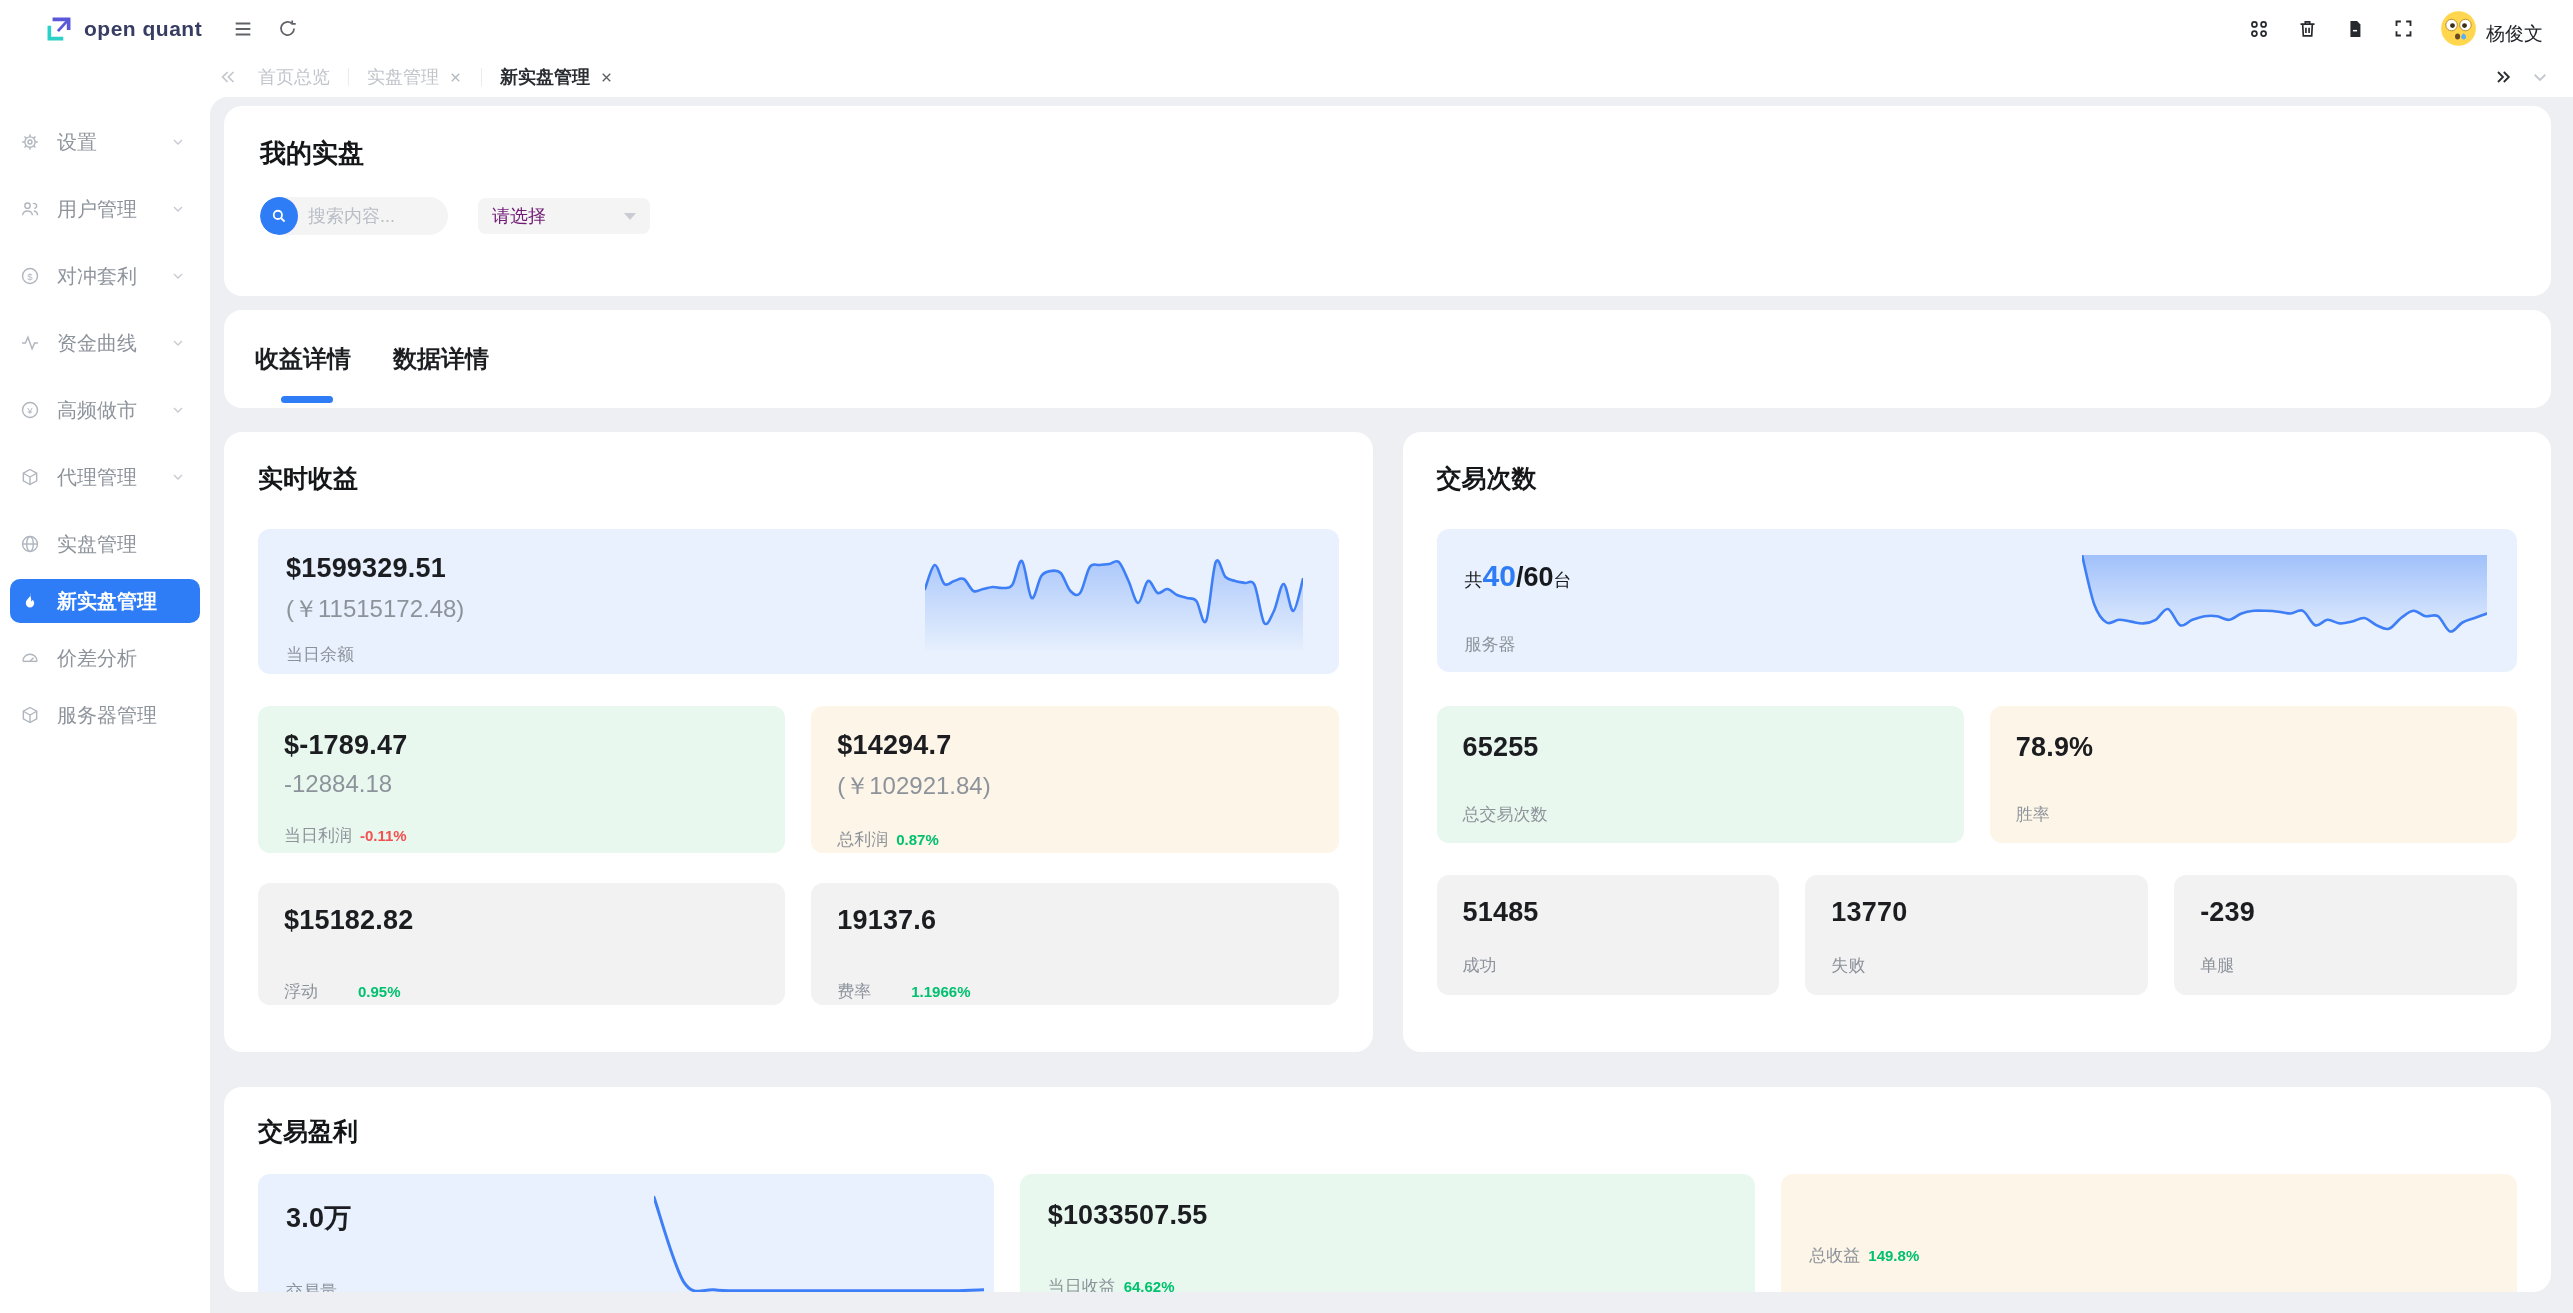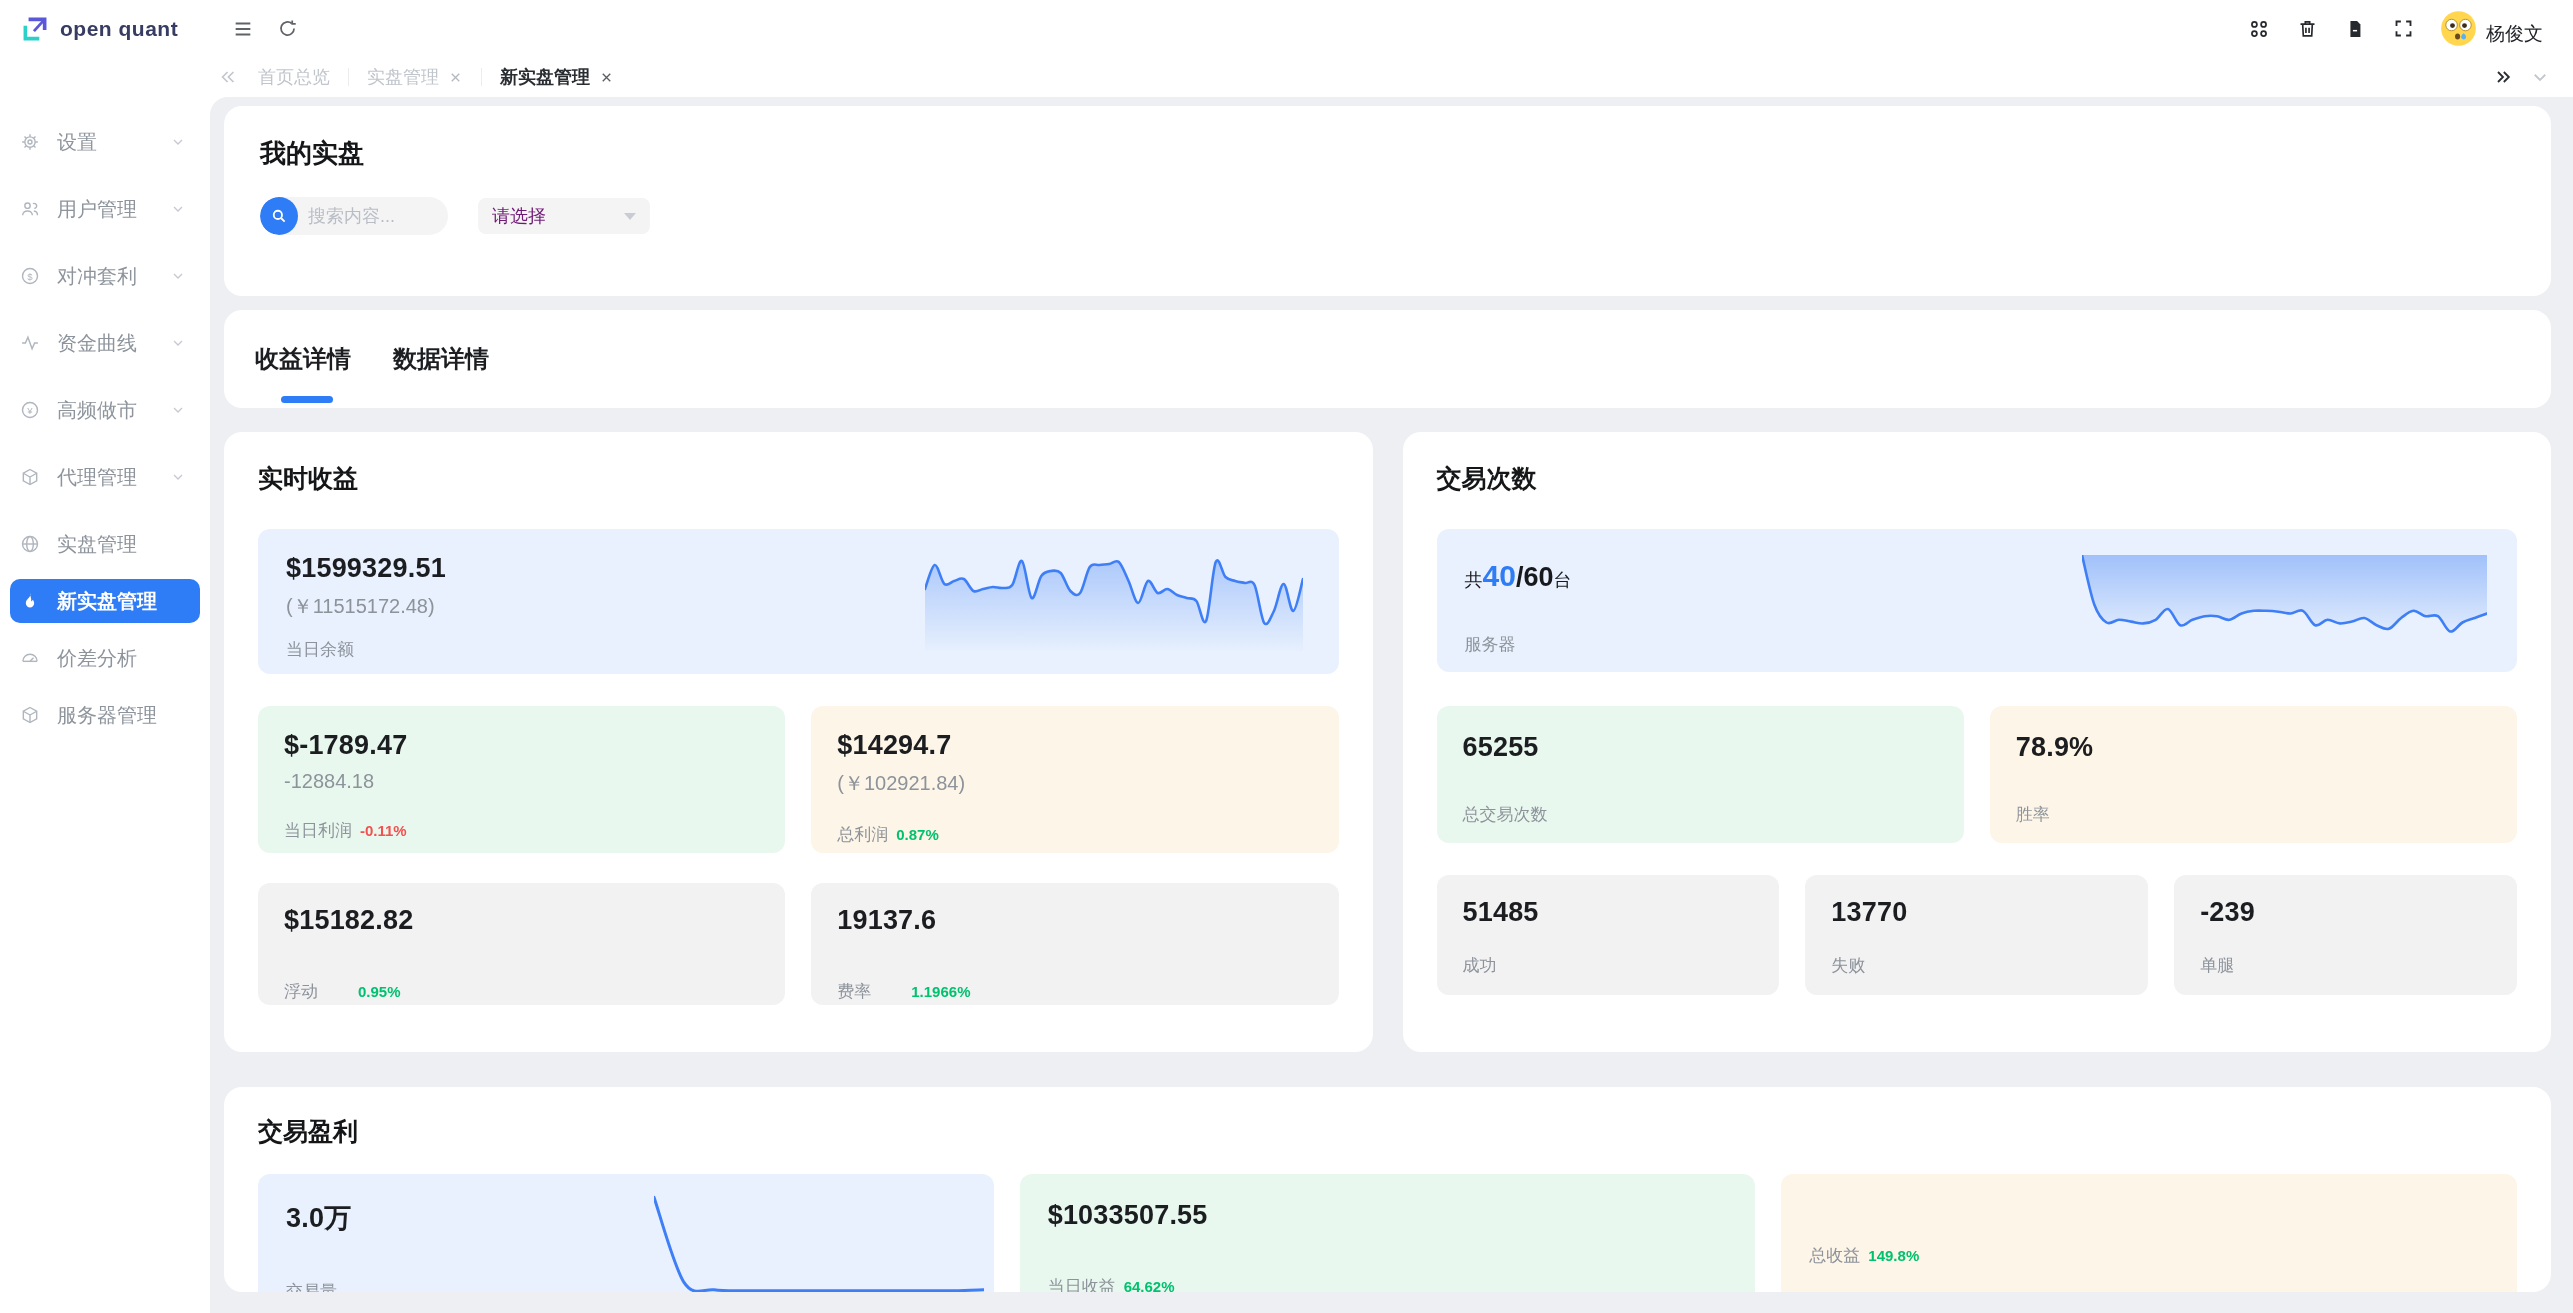--- a/index.html
+++ b/index.html
@@ -7,21 +7,21 @@
     --bg:#edeff2; --panel-blue:#e8f1fd; --panel-green:#e9f8ef; --panel-yellow:#fdf5e7;
     --panel-gray:#f2f2f3; --green:#00c16e; --red:#f35050; --line:#3e7ef7;
   }
   *{margin:0;padding:0;box-sizing:border-box;}
   html,body{width:2573px;height:1313px;overflow:hidden;}
   body{font-family:"Liberation Sans","DejaVu Sans",sans-serif;background:#fff;color:var(--text);}
   .app{width:2573px;height:1313px;display:flex;flex-direction:column;}
 
   
   .header{height:57px;display:flex;align-items:center;flex:0 0 auto;background:#fff;}
-  .logo{width:210px;display:flex;align-items:center;gap:10px;padding-left:20px;flex:0 0 auto;}
+  .logo{width:210px;display:flex;align-items:center;gap:10px;padding-left:44px;flex:0 0 auto;}
   .logo-text{font-size:21px;font-weight:700;color:#373c63;letter-spacing:.5px;white-space:nowrap;}
   .hd-icon{width:22px;height:22px;color:#5f6368;margin-left:22px;cursor:pointer;flex:0 0 auto;display:flex;align-items:center;justify-content:center;}
   .hd-spacer{flex:1;}
   .hd-right{display:flex;align-items:center;gap:26px;padding-right:30px;}
   .hd-right .hd-icon{margin-left:0;color:#26292d;}
   .user{display:flex;align-items:flex-end;gap:9px;cursor:pointer;}
   .user-name{font-size:19px;color:#222429;white-space:nowrap;}
 
   
   .tabbar{height:40px;display:flex;align-items:center;background:#fff;flex:0 0 auto;padding-left:218px;padding-right:24px;}
@@ -70,21 +70,21 @@
   .big-tab{font-size:24px;font-weight:700;color:#1c1e21;cursor:pointer;white-space:nowrap;}
   .tab-underline{position:absolute;left:57px;bottom:5px;width:52px;height:7px;border-radius:4px;background:var(--accent);}
 
   
   .stats-row{display:flex;gap:30px;margin-top:24px;}
   .stat-card{flex:1;height:620px;padding:30px 34px;}
   .card-h{font-size:25px;font-weight:700;color:#141618;}
   .panel{border-radius:12px;position:relative;}
   .panel-hero{margin-top:34px;height:145px;background:var(--panel-blue);padding:24px 28px;}
   .pv{font-size:27px;font-weight:700;color:#1b1d20;letter-spacing:.2px;white-space:nowrap;}
-  .psub{font-size:20px;color:#8d939b;margin-top:9px;white-space:nowrap;}
+  .psub{font-size:24px;color:#8d939b;margin-top:9px;white-space:nowrap;}
   .plabel{font-size:17px;color:#8d939b;white-space:nowrap;}
   .label-row{display:flex;align-items:center;}
   .badge{font-size:15px;font-weight:700;margin-left:8px;white-space:nowrap;}
   .badge.red{color:var(--red);}
   .badge.green{color:var(--green);}
   .spark{position:absolute;display:block;}
   .spark.s1{right:36px;top:22px;width:378px;height:100px;}
   .spark.s2{right:30px;top:26px;width:405px;height:90px;}
   .spark.s3{right:10px;top:16px;width:330px;height:105px;}
 

